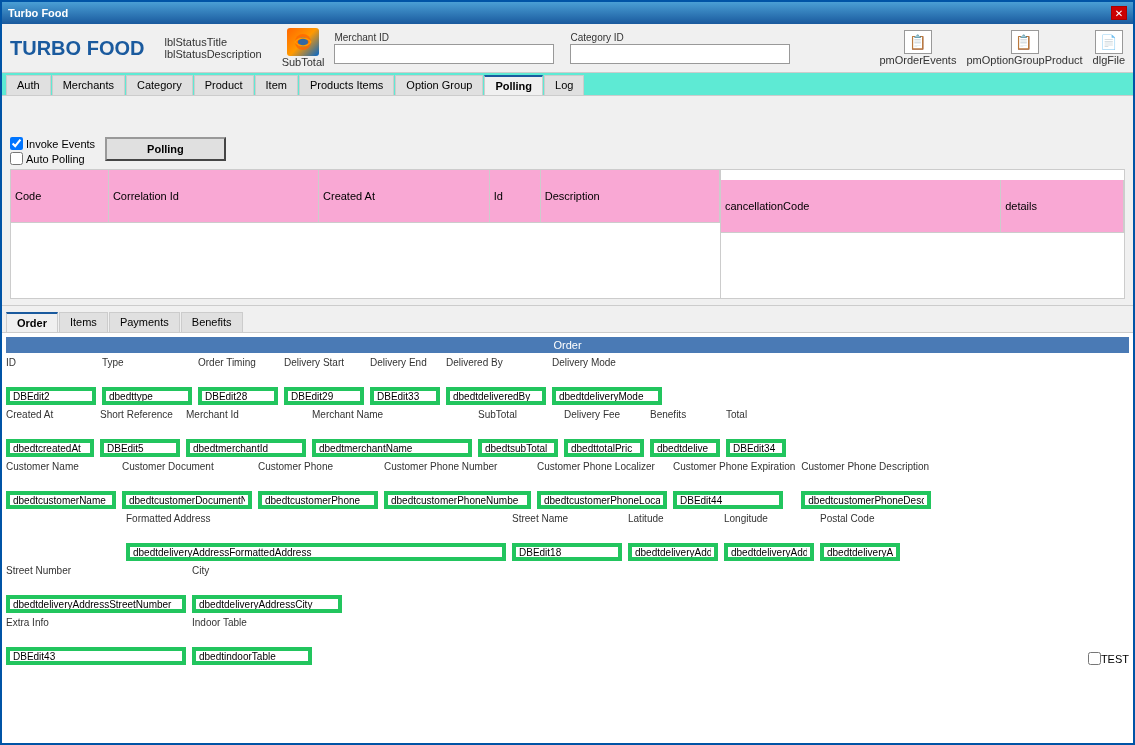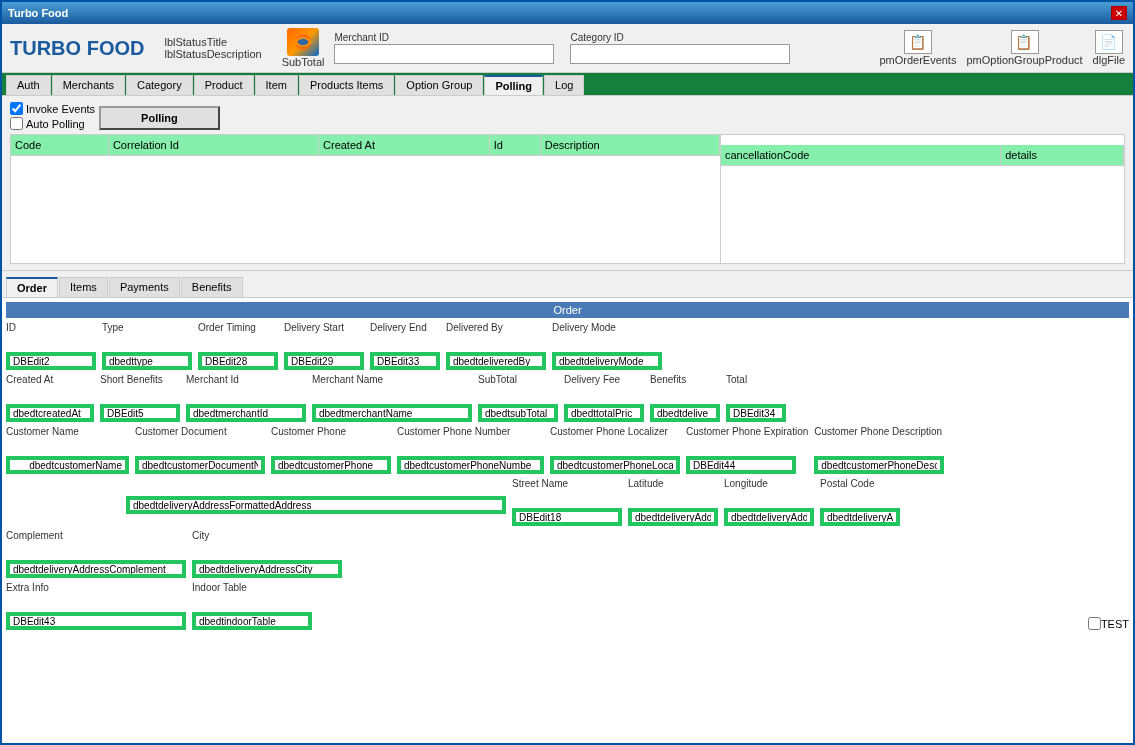--- a/index.html
+++ b/index.html
@@ -13,33 +13,33 @@
     .turbo-food-logo { font-size: 20px; font-weight: bold; color: #1a5a9e; margin-right: 10px; }
     .header-labels { display: flex; flex-direction: column; font-size: 10px; color: #333; }
     .adri-icon { display: flex; flex-direction: column; align-items: center; margin-left: 10px; font-size: 10px; color: #333; }
     .adri-icon-img { width: 32px; height: 28px; background: linear-gradient(135deg, #ff6600, #ff9900, #0066cc); border-radius: 3px; display: flex; align-items: center; justify-content: center; font-size: 8px; color: white; }
     .field-group { display: flex; flex-direction: column; }
     .field-group label { font-size: 10px; color: #333; margin-bottom: 1px; }
     .field-group input { border: 1px solid #999; padding: 2px 4px; height: 20px; background: white; }
     .icons-section { display: flex; gap: 10px; align-items: flex-end; margin-left: auto; }
     .icon-btn { display: flex; flex-direction: column; align-items: center; font-size: 9px; color: #333; cursor: pointer; }
     .icon-btn .icon-img { width: 28px; height: 24px; border: 1px solid #999; background: white; display: flex; align-items: center; justify-content: center; font-size: 14px; }
-    .navbar { display: flex; background: #15803d; border-bottom: 1px solid #ccc; padding: 2px 4px 0; gap: 1px; }
+    .navbar { display: flex; background: #5eead4; border-bottom: 1px solid #ccc; padding: 2px 4px 0; gap: 1px; }
     .nav-tab { padding: 3px 10px; border: 1px solid #ccc; border-bottom: none; background: #e0e0e0; cursor: pointer; font-size: 11px; }
     .nav-tab.active { background: #f0f0f0; border-top: 2px solid #1a5a9e; font-weight: bold; }
     .polling-section { padding: 6px 8px; background: #f0f0f0; border-bottom: 1px solid #ccc; }
-    .polling-controls { display: flex; align-items: flex-end; gap: 4px; margin-bottom: 4px; }
+    .polling-controls { display: flex; align-items: flex-start; gap: 10px; margin-bottom: 4px; margin-top: 35px; }
     .checkbox-label { display: flex; align-items: center; gap: 3px; font-size: 11px; }
     .checkbox-label input[type=checkbox] { margin: 0; }
     .polling-btn { padding: 4px 40px; border: 2px outset #999; background: #e0e0e0; cursor: pointer; font-size: 11px; font-weight: bold; }
     .polling-tables { display: flex; gap: 0; height: 130px; border: 1px solid #ccc; background: white; }
     .table-left { flex: 0 0 710px; border-right: 1px solid #ccc; overflow: auto; }
     .table-right { flex: 1; overflow: auto; margin-top: 10px; }
     table { width: 100%; border-collapse: collapse; }
-    table th { background: #86efac; border-bottom: 1px solid #ccc; border-right: 1px solid #ccc; padding: 4px 4px; text-align: left; font-weight: normal; font-size: 11px; position: sticky; top: 0; }
+    table th { background: #f9a8d4; border-bottom: 1px solid #ccc; border-right: 1px solid #ccc; padding: 20px 4px; text-align: left; font-weight: normal; font-size: 11px; position: sticky; top: 0; }
     .bottom-tabs { display: flex; background: #f0f0f0; border-bottom: 1px solid #ccc; padding: 2px 4px 0; gap: 1px; margin-top: 4px; }
     .bottom-tab { padding: 3px 10px; border: 1px solid #ccc; border-bottom: none; background: #e0e0e0; cursor: pointer; font-size: 11px; }
     .bottom-tab.active { background: #f0f0f0; border-top: 2px solid #1a5a9e; font-weight: bold; }
     .order-section { flex: 1; overflow-y: auto; background: white; padding: 4px; }
     .order-header { background: #4a7ab5; color: white; text-align: center; padding: 2px; font-size: 11px; margin-bottom: 4px; }
     .form-row { display: flex; gap: 6px; margin-bottom: 4px; flex-wrap: nowrap; }
     .form-field { display: flex; flex-direction: column; }
     .form-field label { font-size: 10px; color: #333; margin-bottom: 1px; white-space: nowrap; }
     .form-field input { border: 4px solid #22c55e; padding: 1px 3px; height: 18px; background: white; font-size: 10px; margin-top: 18px; }
     .test-check { display: flex; align-items: center; gap: 0; font-size: 11px; justify-content: flex-end; margin-top: 4px; }
@@ -196,21 +196,21 @@
           <input type="text" style="width: 110px;" value="dbedtdeliveryMode">
         </div>
       </div>
 
       <div class="form-row">
         <div class="form-field">
           <label>Created At</label>
           <input type="text" style="width: 88px;" value="dbedtcreatedAt">
         </div>
         <div class="form-field">
-          <label>Short Benefits</label>
+          <label>Short Reference</label>
           <input type="text" style="width: 80px;" value="DBEdit5">
         </div>
         <div class="form-field">
           <label>Merchant Id</label>
           <input type="text" style="width: 120px;" value="dbedtmerchantId">
         </div>
         <div class="form-field">
           <label>Merchant Name</label>
           <input type="text" style="width: 160px;" value="dbedtmerchantName">
         </div>
@@ -228,21 +228,21 @@
         </div>
         <div class="form-field">
           <label>Total</label>
           <input type="text" style="width: 60px;" value="DBEdit34">
         </div>
       </div>
 
       <div class="form-row">
         <div class="form-field">
           <label>Customer Name</label>
-          <input type="text" style="width: 123px; text-align: right;" value="dbedtcustomerName">
+          <input type="text" style="width: 110px;" value="dbedtcustomerName">
         </div>
         <div class="form-field">
           <label>Customer Document</label>
           <input type="text" style="width: 130px;" value="dbedtcustomerDocumentNum">
         </div>
         <div class="form-field">
           <label>Customer Phone</label>
           <input type="text" style="width: 120px;" value="dbedtcustomerPhone">
         </div>
         <div class="form-field">
@@ -259,20 +259,21 @@
         </div>
         <div class="form-field">
           <label>Customer Phone Description</label>
           <input type="text" style="width: 130px;" value="dbedtcustomerPhoneDescripti">
         </div>
       </div>
 
       <div class="form-row" style="align-items:flex-start;">
         <div style="margin-left:120px;">
           <div class="form-field">
+            <label>Formatted Address</label>
             <input type="text" style="width: 380px;" value="dbedtdeliveryAddressFormattedAddress">
           </div>
         </div>
         <div class="form-field">
           <label>Street Name</label>
           <input type="text" style="width: 110px;" value="DBEdit18">
         </div>
         <div class="form-field">
           <label>Latitude</label>
           <input type="text" style="width: 90px;" value="dbedtdeliveryAddr">
@@ -282,22 +283,22 @@
           <input type="text" style="width: 90px;" value="dbedtdeliveryAddr">
         </div>
         <div class="form-field">
           <label>Postal Code</label>
           <input type="text" style="width: 80px;" value="dbedtdeliveryA">
         </div>
       </div>
 
       <div class="form-row">
         <div class="form-field">
-          <label>Complement</label>
-          <input type="text" style="width: 180px;" value="dbedtdeliveryAddressComplement">
+          <label>Street Number</label>
+          <input type="text" style="width: 180px;" value="dbedtdeliveryAddressStreetNumber">
         </div>
         <div class="form-field">
           <label>City</label>
           <input type="text" style="width: 150px;" value="dbedtdeliveryAddressCity">
         </div>
       </div>
 
       <div class="form-row" style="align-items:flex-end;">
         <div class="form-field">
           <label>Extra Info</label>

